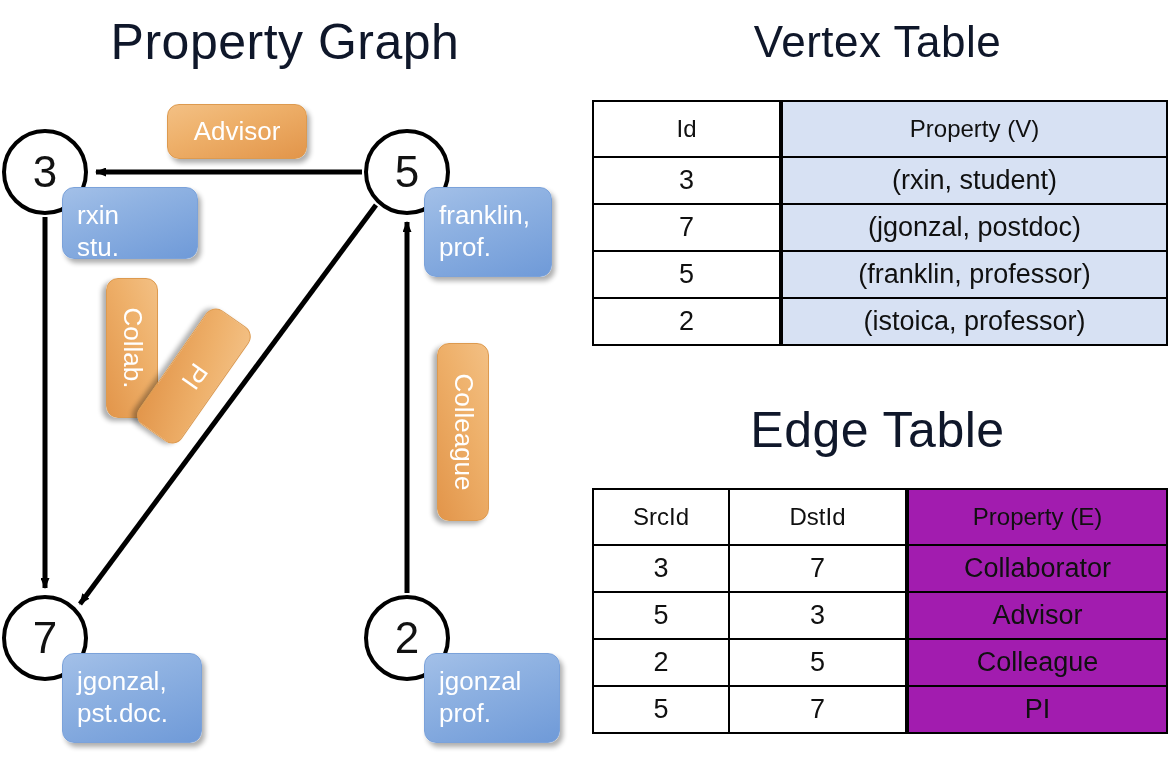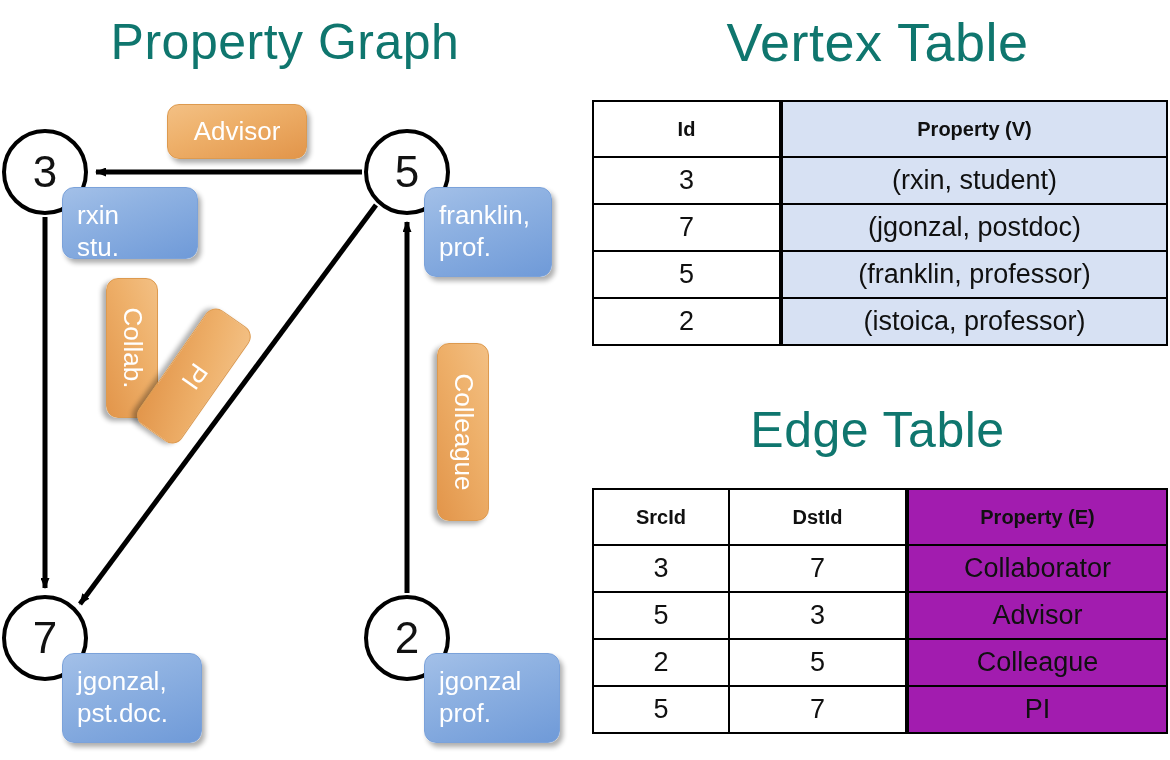--- a/index.html
+++ b/index.html
@@ -14,34 +14,34 @@
     overflow: hidden;
     font-family: "Liberation Sans", sans-serif;
     color: #000000;
   }
 
   
   .title {
     position: absolute;
     font-family: "Liberation Sans", sans-serif;
     font-weight: 300;
-    color: #0f766e;
+    color: #0f172a;
     white-space: nowrap;
     letter-spacing: 0.5px;
   }
   #title-property-graph {
     left: 0; top: 12px; width: 570px;
     text-align: center;
     font-size: 50px;
     line-height: 60px;
   }
   #title-vertex-table {
     left: 585px; top: 12px; width: 585px;
     text-align: center;
-    font-size: 54px;
+    font-size: 44px;
     line-height: 60px;
   }
   #title-edge-table {
     left: 585px; top: 400px; width: 585px;
     text-align: center;
     font-size: 50px;
     line-height: 60px;
   }
 
   
@@ -137,22 +137,22 @@
     font-weight: 300;
   }
   .data-table td, .data-table th {
     border: 2px solid #000000;
     text-align: center;
     font-weight: 300;
     color: #101010;
     padding: 0;
   }
   .data-table thead th {
-    font-weight: 700;
-    font-size: 20px;
+    font-weight: 400;
+    font-size: 24px;
     height: 54px;
   }
   .data-table tbody td {
     font-size: 27px;
     height: 45px;
   }
 
   #vertex-table {
     left: 592px; top: 100px;
     width: 576px;

